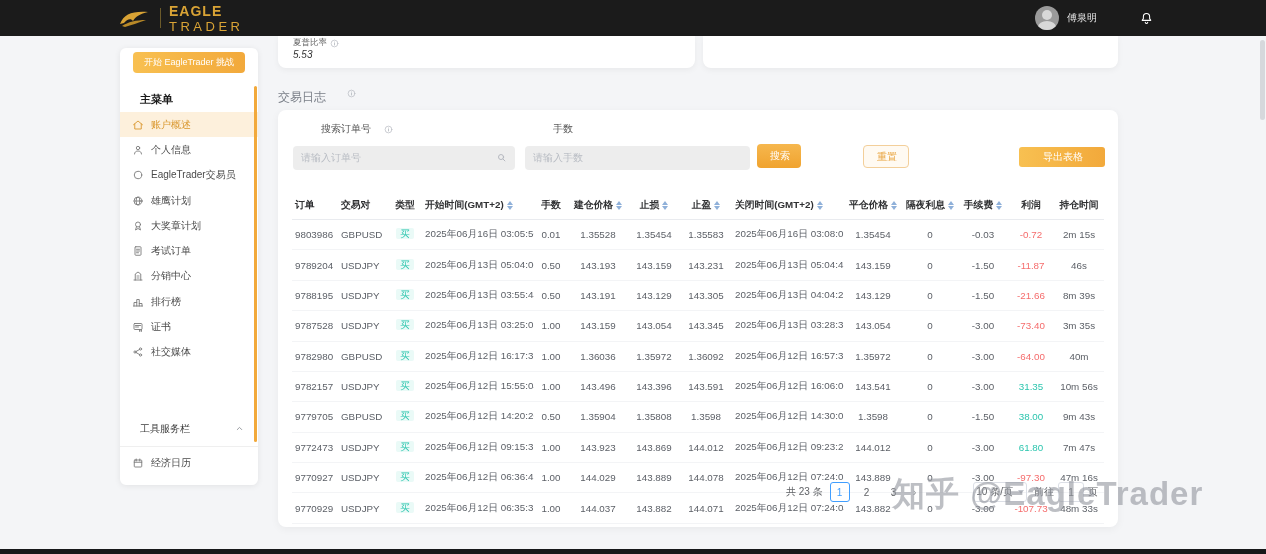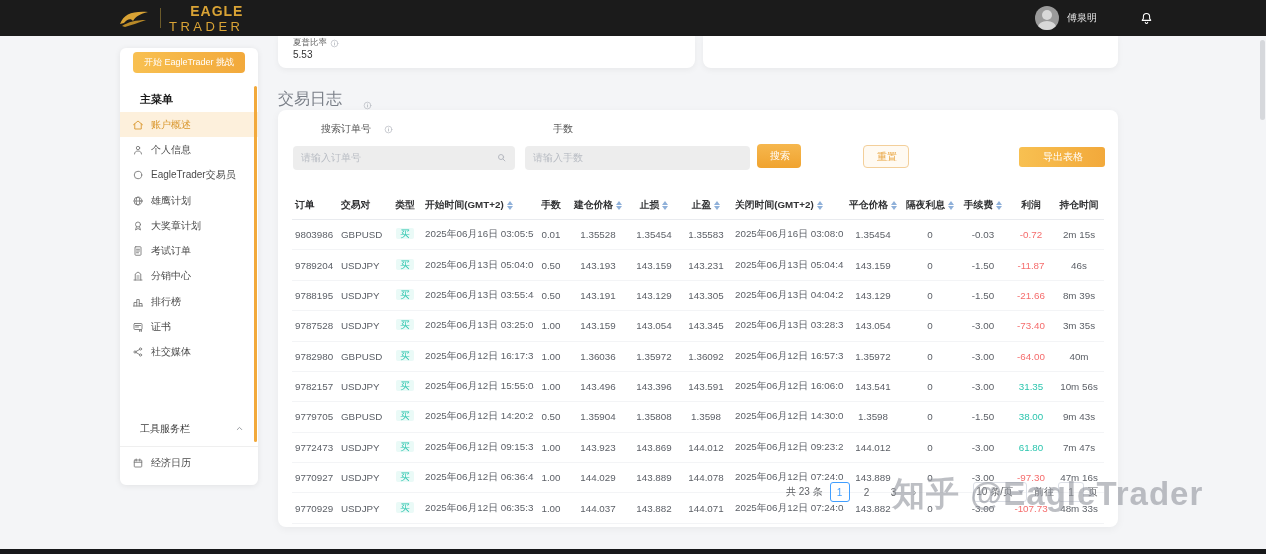--- a/index.html
+++ b/index.html
@@ -2,21 +2,21 @@
 <html style="--header-bg: #1b1b1b; --brand-gold: #d9a335; --accent-orange: #f2a93b; --accent-orange-light: #f8c051; --active-item-bg: #fdf0dc; --active-item-text: #d9962c; --profit-negative: #f56c6c; --profit-positive: #2cc5ae; --type-buy: #2cc5ae; --pagination-active: #409eff;"><head>
 <meta charset="utf-8">
 <style>
   html,body{margin:0;padding:0;width:1266px;height:554px;overflow:hidden;background:#f4f5f7;
     font-family:"Liberation Sans","DejaVu Sans",sans-serif;}
   *{box-sizing:border-box;}
   .page{position:relative;width:1266px;height:554px;background:#f4f5f7;}
 
   
   .app-header{position:absolute;left:0;top:0;width:100%;height:36px;background:var(--header-bg,#1b1b1b);}
-  .logo{position:absolute;left:118px;top:0;height:36px;display:flex;align-items:center;gap:8px;text-align:right;}
+  .logo{position:absolute;left:118px;top:0;height:36px;display:flex;align-items:center;gap:8px;}
   .logo svg{display:block;}
   .logo-divider{width:1px;height:20px;background:#6b5a2a;}
   .brand{display:flex;flex-direction:column;line-height:1;}
   .brand-eagle{font-size:14px;font-weight:bold;color:var(--brand-gold,#d9a335);letter-spacing:1px;}
   .brand-trader{font-size:13px;color:var(--brand-gold,#d9a335);letter-spacing:3.5px;margin-top:2px;}
   .header-right{position:absolute;right:112px;top:0;height:36px;display:flex;align-items:center;}
   .avatar{width:24px;height:24px;border-radius:50%;background:#9a9a9a;overflow:hidden;position:relative;}
   .avatar::before{content:"";position:absolute;left:7px;top:4px;width:10px;height:10px;border-radius:50%;background:#d8d8d8;}
   .avatar::after{content:"";position:absolute;left:3px;top:15px;width:18px;height:12px;border-radius:50%;background:#d8d8d8;}
   .user-name{color:#e8e8e8;font-size:10px;margin-left:8px;}
@@ -38,24 +38,24 @@
     font-size:10px;color:#3c3c3c;}
   .tools-divider{position:absolute;left:0;right:0;top:398px;height:1px;background:#efefef;}
   .tools-menu{position:absolute;left:0;right:0;top:402px;}
   .scroll-thumb{position:absolute;right:1px;top:38px;width:3px;height:356px;background:var(--accent-orange,#f2a93b);border-radius:2px;}
 
   
   .stat-card{position:absolute;top:36px;height:32px;background:#fff;border-radius:0 0 8px 8px;box-shadow:0 2px 6px rgba(0,0,0,.05);}
   .stat-card.left{left:278px;width:417px;}
   .stat-card.right{left:703px;width:415px;}
   .stat-label{position:absolute;left:15px;top:1px;font-size:8.5px;color:#666;display:flex;align-items:center;gap:3px;}
-  .stat-value{position:absolute;left:15px;top:13px;font-size:10px;color:#333;}
+  .stat-value{position:absolute;left:15px;top:13px;font-size:10px;color:#333;font-style:italic;}
 
   
-  .log-title{position:absolute;left:278px;top:89px;font-size:16px;color:#7a7f88;display:flex;align-items:flex-end;gap:21px;}
+  .log-title{position:absolute;left:278px;top:89px;font-size:12px;color:#7a7f88;display:flex;align-items:flex-start;gap:21px;}
   .log-card{position:absolute;left:278px;top:110px;width:840px;height:417px;background:#fff;border-radius:8px;
     box-shadow:0 2px 8px rgba(0,0,0,.05);}
   .field{position:absolute;top:12px;}
   .field.f1{left:15px;width:222px;}
   .field.f2{left:247px;width:225px;}
   .flabel{font-size:10px;color:#555;display:flex;align-items:center;gap:13px;margin-left:28px;}
   .finput{margin-top:10px;width:100%;height:24px;background:#ededed;border-radius:4px;display:flex;align-items:center;
     justify-content:space-between;padding:0 8px;color:#b9bdc4;font-size:10px;cursor:text;}
   .finput .ph{color:#b9bdc4;}
   .btn{font-family:inherit;cursor:pointer;padding-left:8px;}

